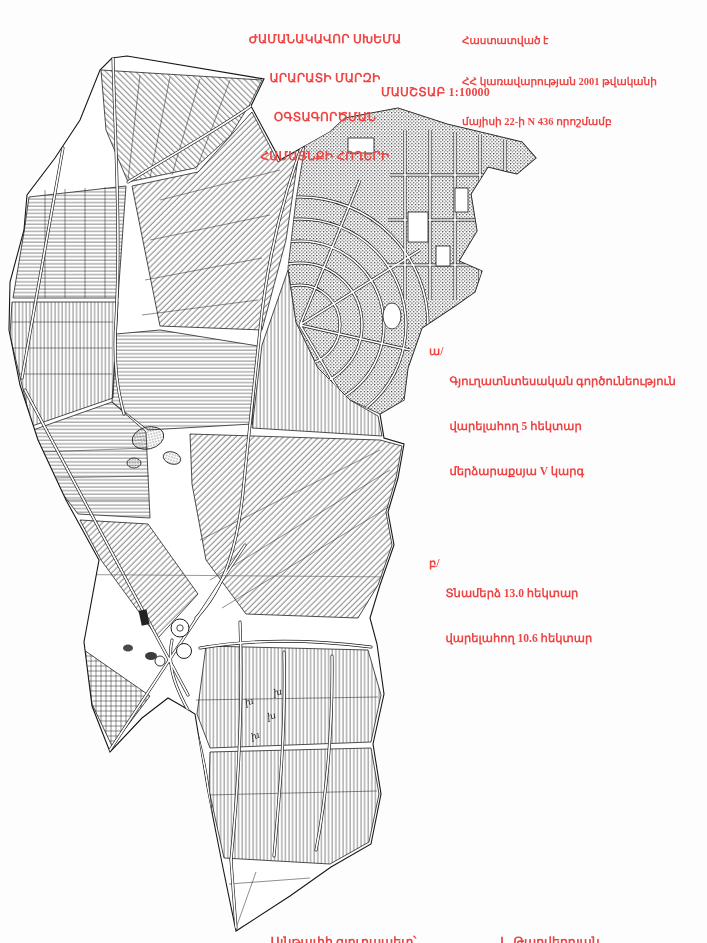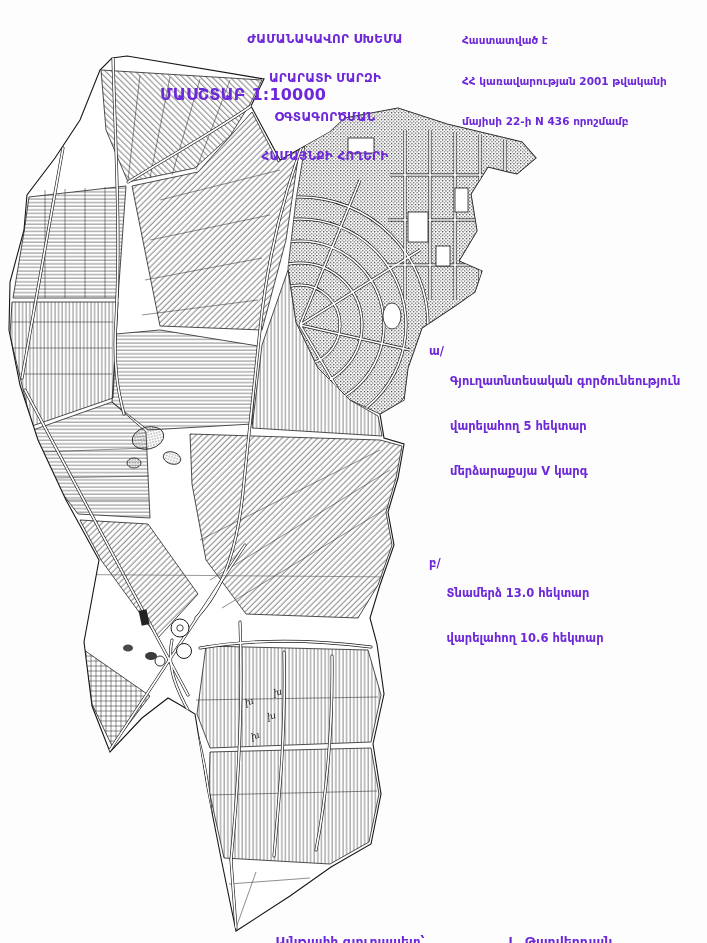--- a/index.html
+++ b/index.html
@@ -3,23 +3,23 @@
 <meta charset="utf-8">
 <style>
   html,body{margin:0;padding:0;background:#e8e8e8;}
   .page{
     position:relative;width:707px;height:943px;margin:0 auto;
     background:#fdfdfd;overflow:hidden;
     font-family:"DejaVu Sans","Liberation Sans",sans-serif;
     color:#161616;
   }
   .map-svg{position:absolute;left:0;top:0;width:707px;height:943px;}
-  .txt{position:absolute;font-weight:bold;white-space:pre;color:#6d28d9;}
+  .txt{position:absolute;font-weight:bold;white-space:pre;color:#ef4444;font-family:Liberation Serif, serif;}
   .title-block{left:160px;top:7px;width:330px;text-align:center;font-size:12px;line-height:13px;letter-spacing:.2px;}
-  .scale-line{left:160px;top:85px;width:330px;text-align:left;font-size:16px;letter-spacing:.2px;}
+  .scale-line{left:160px;top:85px;width:330px;text-align:right;font-size:12px;letter-spacing:.2px;}
   .approval-block{left:462px;top:7px;width:245px;font-size:10.5px;line-height:13.5px;}
   .legend-block{left:429px;top:314px;font-size:11.5px;line-height:15px;}
   .legend-item{display:flex;align-items:flex-start;}
   .legend-item + .legend-item{margin-top:17px;}
   .legend-prefix{margin-right:6px;}
   .signature-row{left:258px;top:919px;font-size:12.5px;}
   .signature-name{margin-left:84px;}
   svg text.pmark{font-family:"DejaVu Serif","Liberation Serif",serif;font-style:italic;font-size:9px;fill:#222;}
 </style>
 </head>

